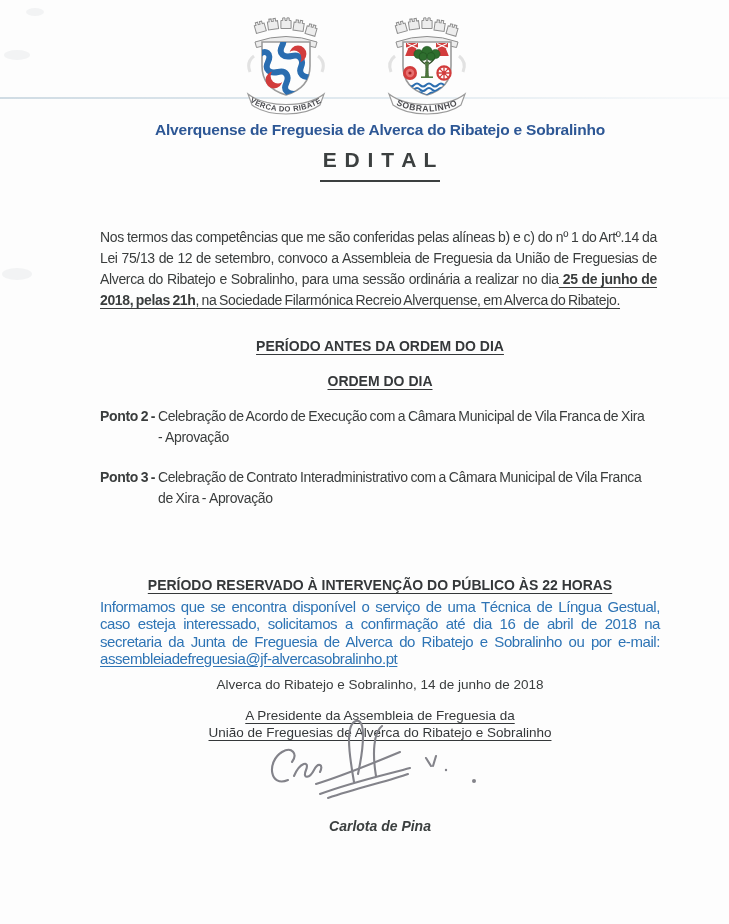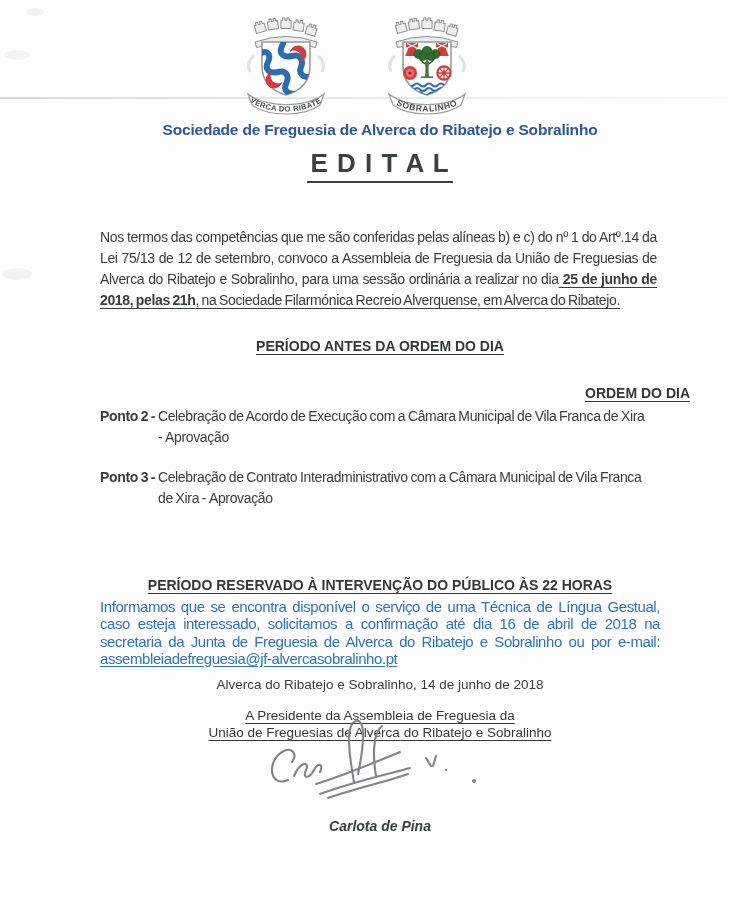--- a/index.html
+++ b/index.html
@@ -10,32 +10,32 @@
   }
   .abs{position:absolute;}
   
   .scanline{left:0; top:97px; width:729px; height:2px;
     background:linear-gradient(to right, rgba(140,170,190,.40), rgba(160,190,210,.28) 55%, rgba(170,195,215,.05));}
   .smudge{background:rgba(120,130,140,.08); border-radius:50%;}
   
   .org-title{left:70px; top:121px; width:620px; text-align:center;
     font-size:15.5px; font-weight:bold; color:#2d5795; letter-spacing:-0.2px;}
   .doc-type-wrap{left:70px; top:148px; width:620px; text-align:center;}
-  .doc-type{display:inline-block; font-size:26px; font-weight:bold; color:#3c4040;
-    letter-spacing:1px; border-bottom:2.6px solid #3c4040; padding:0 3px 2px 3px;}
+  .doc-type{display:inline-block; font-size:21px; font-weight:bold; color:#3c4040;
+    letter-spacing:1px; border-bottom:2.6px solid #3c4040; padding:0 3px 8px 3px;}
   .doc-number{left:100px; top:185px; width:537px; text-align:right;
     font-size:17px; font-weight:bold; color:#3c4040;}
   
   .intro{left:100px; top:227px; width:557px; font-size:14px; line-height:21px;
     text-align:justify; letter-spacing:-0.35px; word-spacing:-1px;}
   .u{text-decoration:underline; text-decoration-thickness:1.4px; text-underline-offset:3px;}
   .b{font-weight:bold;}
   .center-head{left:70px; top:0; width:620px; text-align:center; font-size:14px; font-weight:bold; color:#35383a;}
   .h-before{top:338px;}
-  .h-order{top:385px;text-align:right;}
+  .h-order{top:373px;}
   .h-reserved{top:577px;}
   .points{left:100px; top:406px; width:548px; font-size:14px; line-height:21px;
     letter-spacing:-0.35px; word-spacing:-0.8px;}
   .point{padding-left:58px; text-indent:-58px; margin:0 0 19px 0;}
   .notice{left:100px; top:598px; width:560px; font-size:15px; line-height:17.4px;
     text-align:justify; color:#2e74b5; letter-spacing:-0.42px; word-spacing:-0.6px;}
   .notice a{color:#2e74b5; text-decoration:underline; text-underline-offset:2px; cursor:pointer;}
   .place-date{left:70px; top:677px; width:620px; text-align:center; font-size:13.5px;}
   .signatory{left:70px; top:707px; width:620px; text-align:center;
     font-size:13.5px; font-weight:normal; line-height:17px; color:#35383a;}
@@ -160,21 +160,21 @@
       <path d="M28,90 q3,-3 6,0 t6,0 t6,0 t6,0 t6,0 t6,0 t6,0"></path>
     </g>
 
     <path d="M12,90 C 30,104 70,104 88,90 L 84,101 C 68,113 32,113 16,101 Z" fill="#fdfdfd" stroke="#9b9b9b" stroke-width="1.2"></path>
     <path id="ribR" d="M13,97 C 32,111 68,111 87,97" fill="none"></path>
     <text font-size="8.6" font-weight="bold" fill="#4c4c50" letter-spacing="0.6">
       <textPath href="#ribR" startOffset="50%" text-anchor="middle">SOBRALINHO</textPath>
     </text>
   </svg>
 
-  <div class="abs org-title">Sociedade de Freguesia de Alverca do Ribatejo e Sobralinho</div>
+  <div class="abs org-title">Alverquense de Freguesia de Alverca do Ribatejo e Sobralinho</div>
   <div class="abs doc-type-wrap">
     <span class="doc-type">E D I T A L</span>
   </div>
 
   <div class="abs intro">
     <span>Nos termos das competências que me são conferidas pelas alíneas b) e c) do nº 1 do Artº.14 da Lei 75/13 de 12 de setembro, convoco a Assembleia de Freguesia da União de Freguesias de Alverca do Ribatejo e Sobralinho, para uma sessão ordinária a realizar no dia</span><span class="b u"> 25 de junho de 2018, pelas 21h</span><span class="u">, na Sociedade Filarmónica Recreio Alverquense, em Alverca do Ribatejo.</span>
   </div>
 
   <div class="abs center-head h-before">
     <span class="u">PERÍODO ANTES DA ORDEM DO DIA</span>

